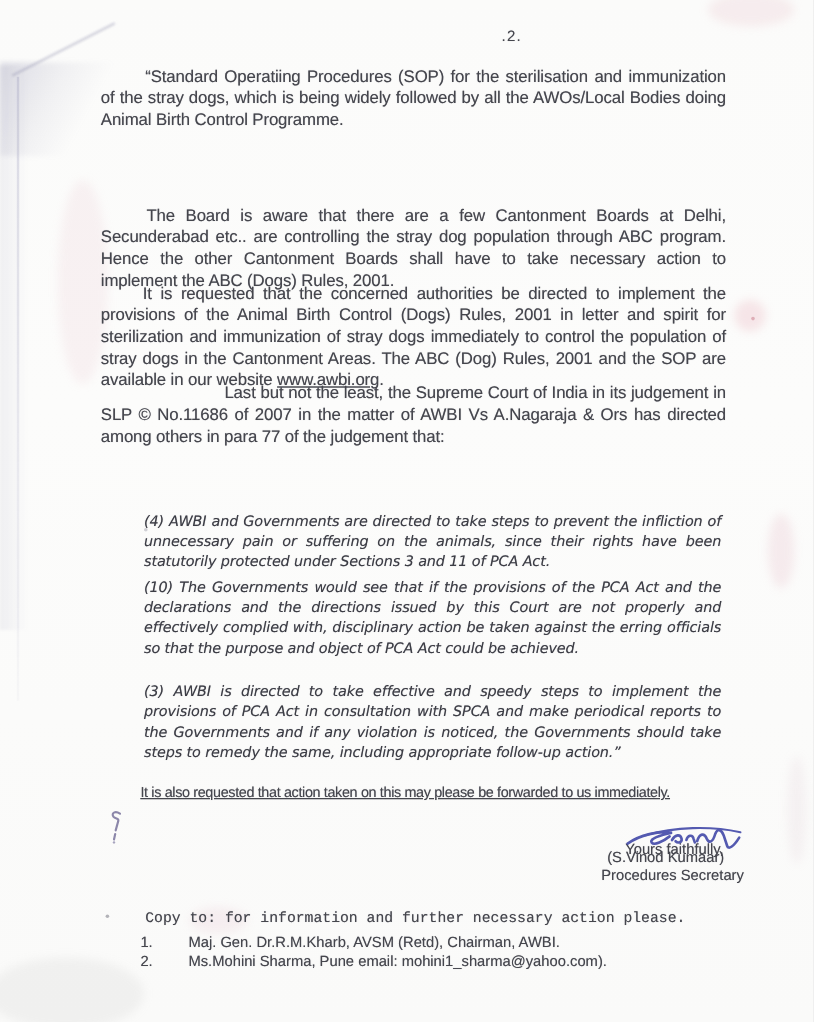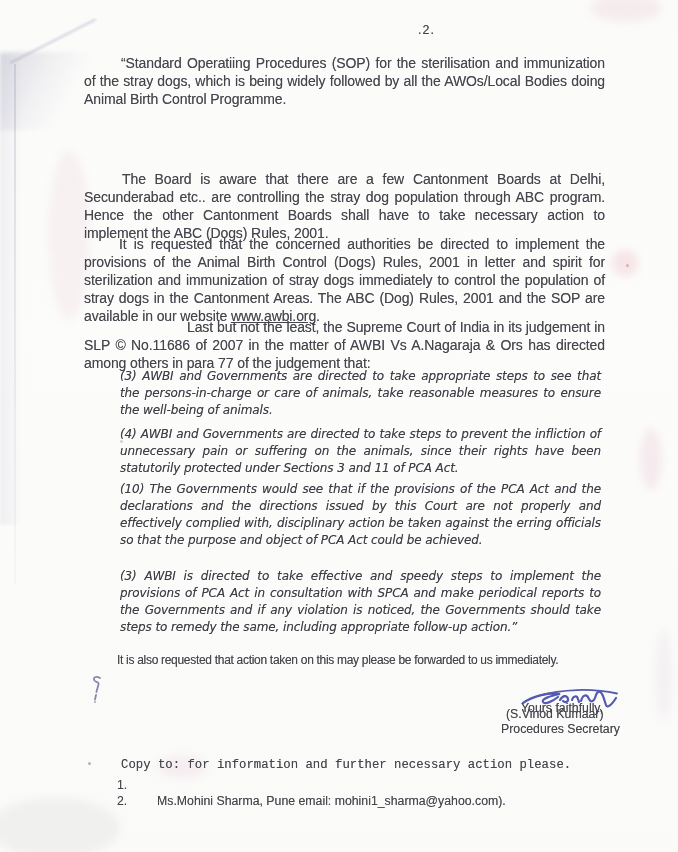--- a/index.html
+++ b/index.html
@@ -25,21 +25,21 @@
   .weblink{text-decoration:underline;color:#45464d;cursor:pointer;}
   .qp{
     position:absolute;left:120px;width:481px;margin:0;
     font-family:"DejaVu Sans",sans-serif;font-style:italic;
     font-size:12px;line-height:17px;text-align:justify;text-justify:inter-word;
     color:#3c3d45;letter-spacing:-0.1px;
   }
   .q1{top:368px;} .q2{top:426px;} .q3{top:481px;} .q4{top:568px;}
   .closing{
     position:absolute;left:80px;top:653px;margin:0;white-space:nowrap;
-    font-size:12px;letter-spacing:-0.3px;text-indent:37px;
+    font-size:12px;letter-spacing:-0.3px;text-indent:37px;text-decoration:underline;
   }
   .sig-line{position:absolute;font-size:12.3px;}
   .valediction{left:521px;top:674px;margin-top:27px;}
   .sig-name{left:506px;top:707px;}
   .sig-title{left:501px;top:722px;}
   .sig-svg{position:absolute;left:520px;top:686px;}
   .penmark-svg{position:absolute;left:88px;top:674px;}
   .copy-heading{position:absolute;left:117px;top:754px;margin:4px;font-size:12.3px;font-family:Liberation Mono, monospace;}
   .copy-list{position:absolute;left:117px;top:778px;margin:0;font-size:12.3px;line-height:15.5px;}
   .copy-row{display:flex;margin-bottom:0;}
@@ -99,21 +99,20 @@
   <div class="art speck sp2"></div>
   <div class="art speck sp3"></div>
 
   <div class="pageno txt">.2.</div>
 
   <p class="bp p1 txt">“Standard Operatiing Procedures (SOP) for the sterilisation and immunization of the stray dogs, which is being widely followed by all the AWOs/Local Bodies doing Animal Birth Control Programme.</p>
   <p class="bp p3 txt">The Board is aware that there are a few Cantonment Boards at Delhi, Secunderabad etc.. are controlling the stray dog population through ABC program. Hence the other Cantonment Boards shall have to take necessary action to implement the ABC (Dogs) Rules, 2001.</p>
   <p class="bp p4 txt"><span>It is requested that the concerned authorities be directed to implement the provisions of the Animal Birth Control (Dogs) Rules, 2001 in letter and spirit for sterilization and immunization of stray dogs immediately to control the population of stray dogs in the Cantonment Areas. The ABC (Dog) Rules, 2001 and the SOP are available in our website </span><span class="weblink">www.awbi.org</span><span>.</span></p>
   <p class="bp p5 txt">Last but not the least, the Supreme Court of India in its judgement in SLP © No.11686 of 2007 in the matter of AWBI Vs A.Nagaraja &amp; Ors has directed among others in para 77 of the judgement that:</p>
 
-  <p class="qp q1 txt">(3) AWBI and Governments are directed to take appropriate steps to see that the persons-in-charge or care of animals, take reasonable measures to ensure the well-being of animals.</p>
   <p class="qp q2 txt">(4) AWBI and Governments are directed to take steps to prevent the infliction of unnecessary pain or suffering on the animals, since their rights have been statutorily protected under Sections 3 and 11 of PCA Act.</p>
   <p class="qp q3 txt">(10) The Governments would see that if the provisions of the PCA Act and the declarations and the directions issued by this Court are not properly and effectively complied with, disciplinary action be taken against the erring officials so that the purpose and object of PCA Act could be achieved.</p>
   <p class="qp q4 txt">(3) AWBI is directed to take effective and speedy steps to implement the provisions of PCA Act in consultation with SPCA and make periodical reports to the Governments and if any violation is noticed, the Governments should take steps to remedy the same, including appropriate follow-up action.”</p>
 
   <p class="closing txt">It is also requested that action taken on this may please be forwarded to us immediately.</p>
 
   <svg class="penmark-svg" width="18" height="32" viewBox="0 0 18 32">
     <path d="M12 4 C8 1.5,4.5 3.5,6.5 6.5 C8.2 8.8,11 7.5,10.6 10 L8.4 18 M8 21 L7 25.5" fill="none" stroke="rgba(112,106,150,.8)" stroke-width="1.8" stroke-linecap="round"></path>
     <circle cx="7" cy="28" r="1" fill="rgba(112,106,150,.6)"></circle>
   </svg>
@@ -128,20 +127,21 @@
       <path d="M18 10 C42 3,72 2,97 7.5" stroke-width="1.8"></path>
     </g>
   </svg>
   <div class="sig-line sig-name txt">(S.Vinod Kumaar)</div>
   <div class="sig-line sig-title txt">Procedures Secretary</div>
 
   <p class="copy-heading txt">Copy to: for information and further necessary action please.</p>
   <div class="copy-list">
     <div class="copy-row txt">
       <span class="copy-num">1.</span>
+      <span>Maj. Gen. Dr.R.M.Kharb, AVSM (Retd), Chairman, AWBI.</span>
     </div>
     <div class="copy-row txt">
       <span class="copy-num">2.</span>
       <span>Ms.Mohini Sharma, Pune email: mohini1_sharma@yahoo.com).</span>
     </div>
   </div>
 
 </div>
 
 </body></html>

